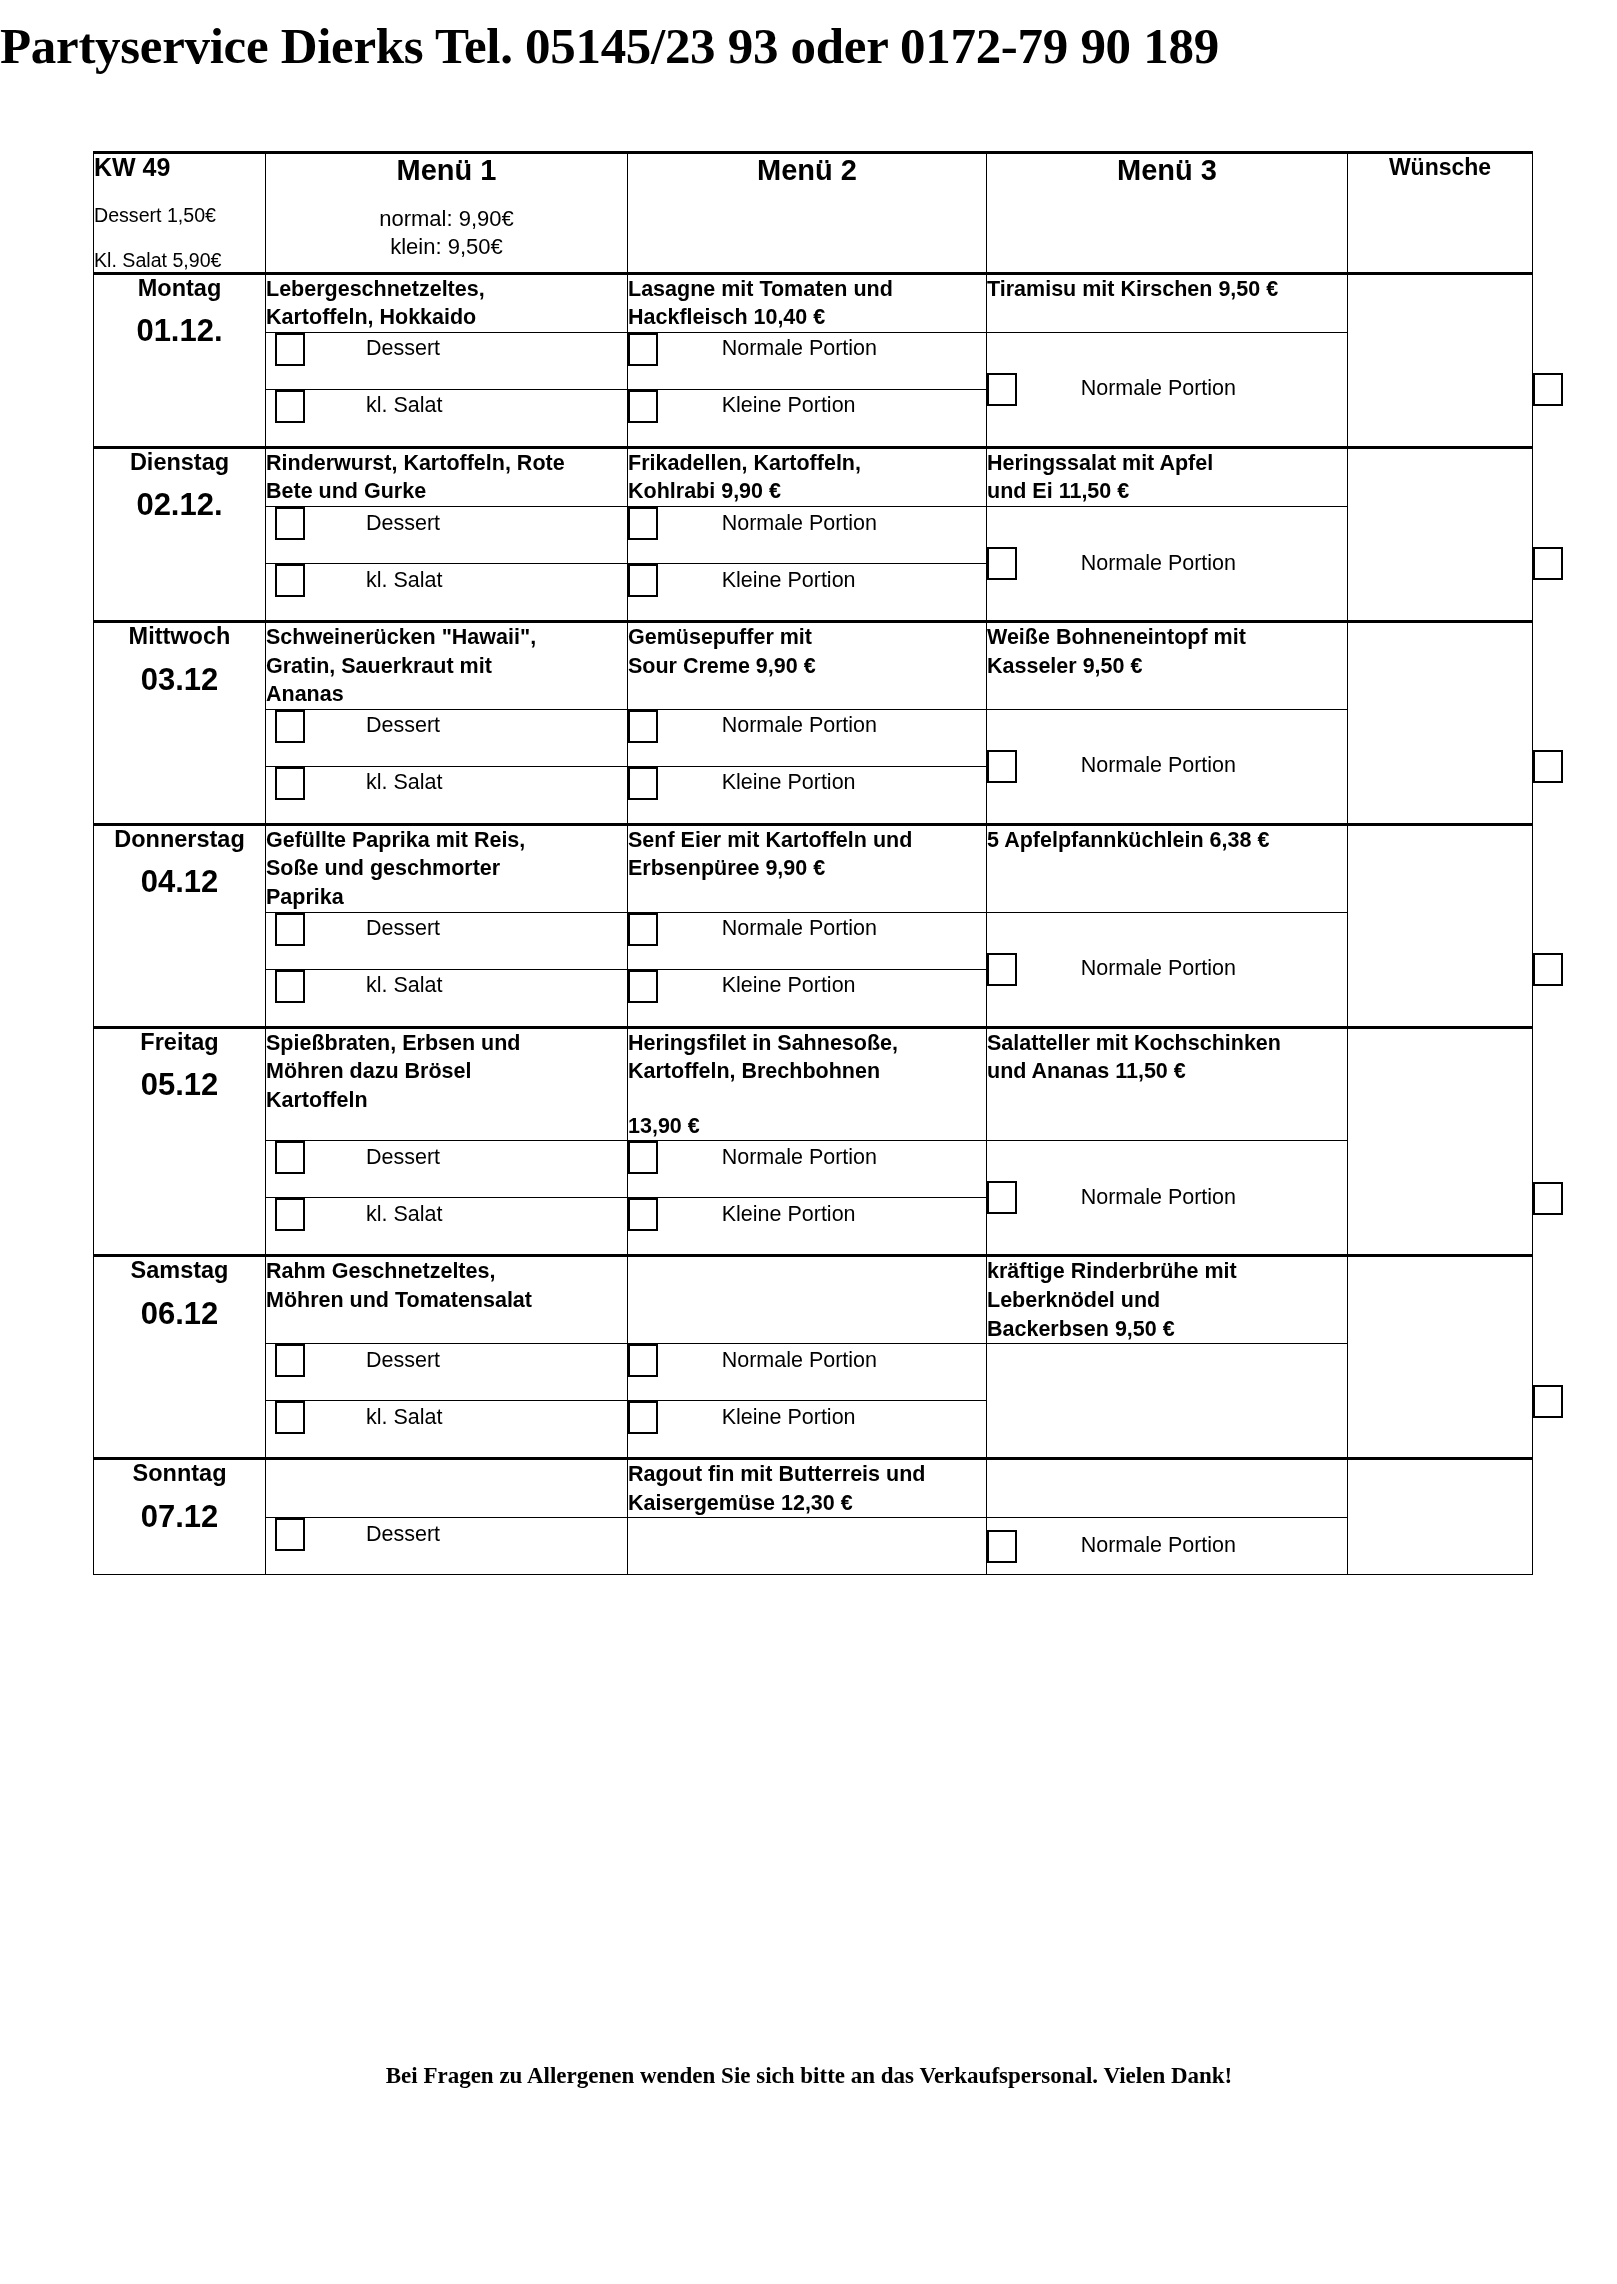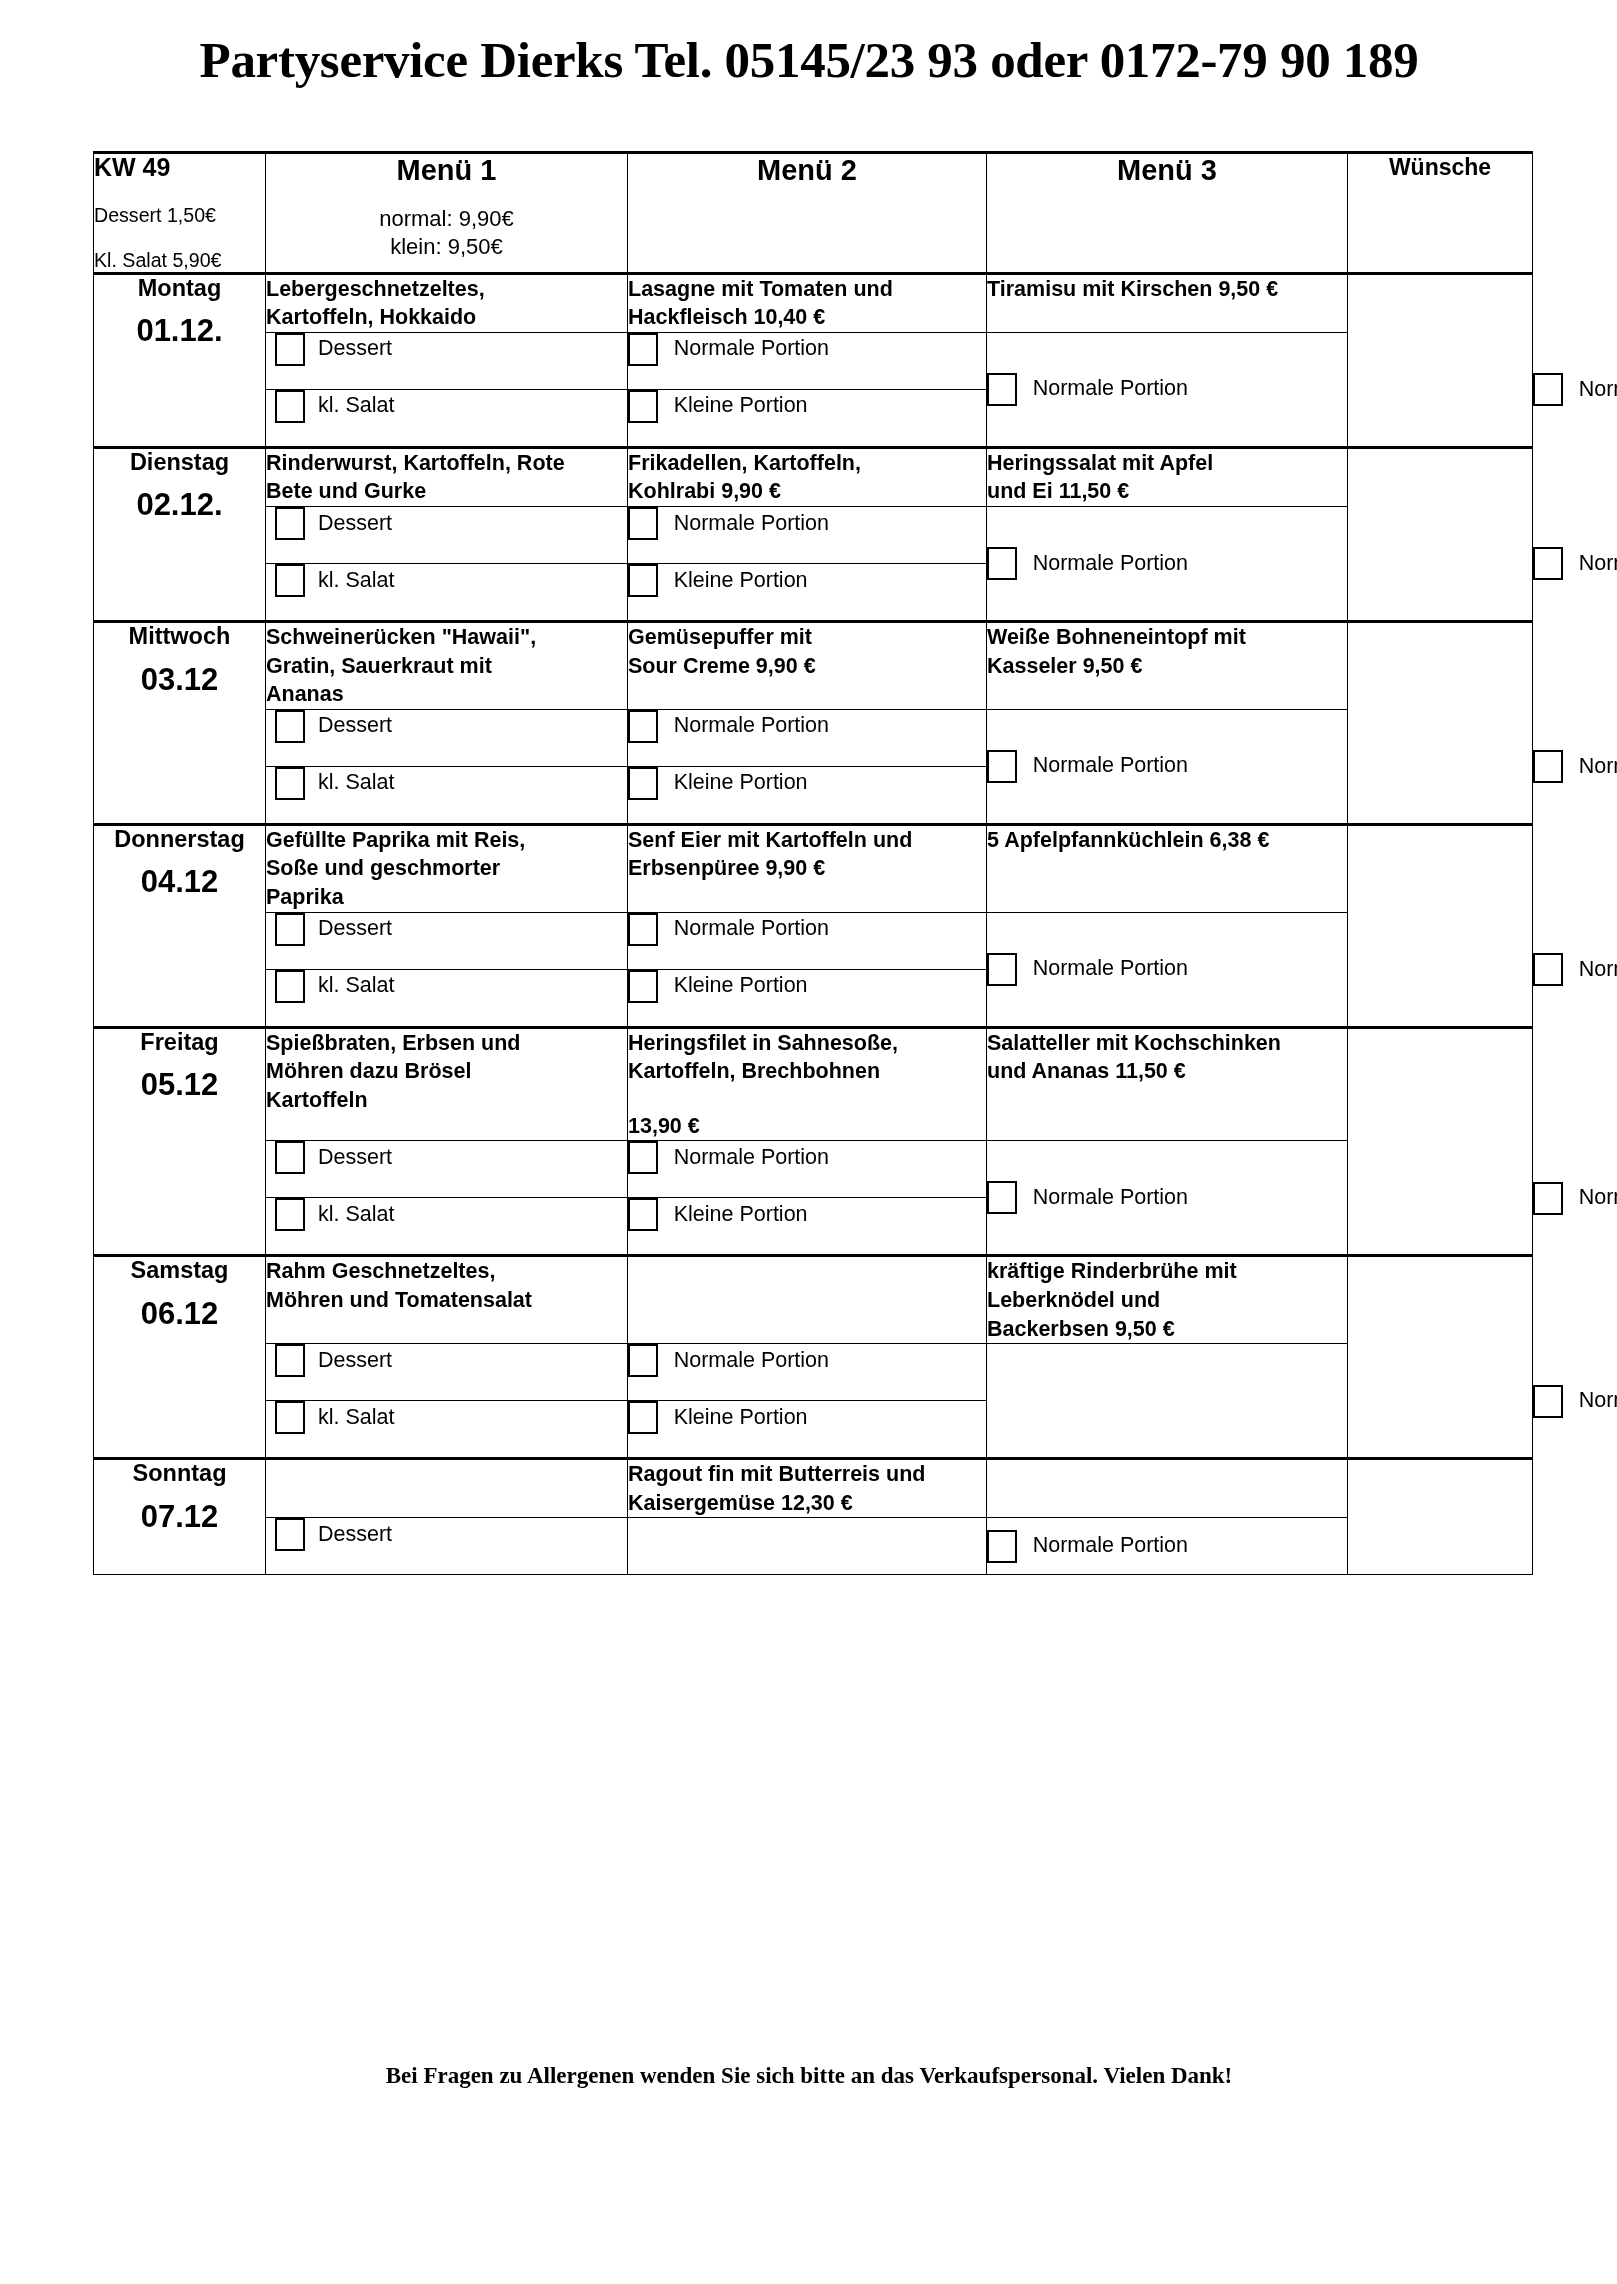--- a/index.html
+++ b/index.html
@@ -19,22 +19,22 @@
     position: relative;
     width: 1618px;
     height: 2284px;
     box-sizing: border-box;
     padding: 0;
     overflow: hidden;
   }
 
   
   .doc-header {
-    text-align: center;
-    padding-top: 34px;
+    text-align: left;
+    padding-top: 20px;
   }
   .doc-title {
     font-family: "Liberation Serif", serif;
     font-weight: bold;
     font-size: 51px;
     line-height: 1.05;
     letter-spacing: -0.3px;
     white-space: nowrap;
   }
   .doc-subtitle {
@@ -157,20 +157,21 @@
     height: 33px;
     border: 2px solid #000;
     background: #fff;
     box-sizing: border-box;
   }
   .opt-label {
     font-size: 21.5px;
     font-weight: normal;
     line-height: 1.1;
     white-space: nowrap;
+    margin-left: 48px;
   }
   .opt-cell.day-opt { padding-left: 9px; }
   .opt-cell.day-opt .opt-inner { gap: 13px; }
 
   .empty-cell { }
 
   
   .doc-footer {
     position: absolute;
     left: 0;

